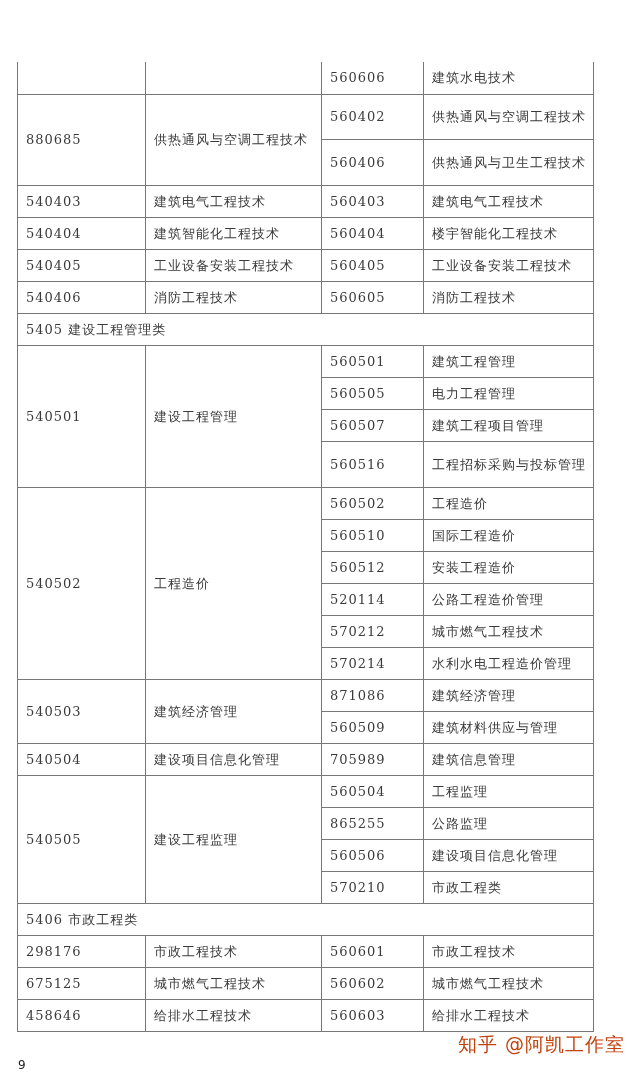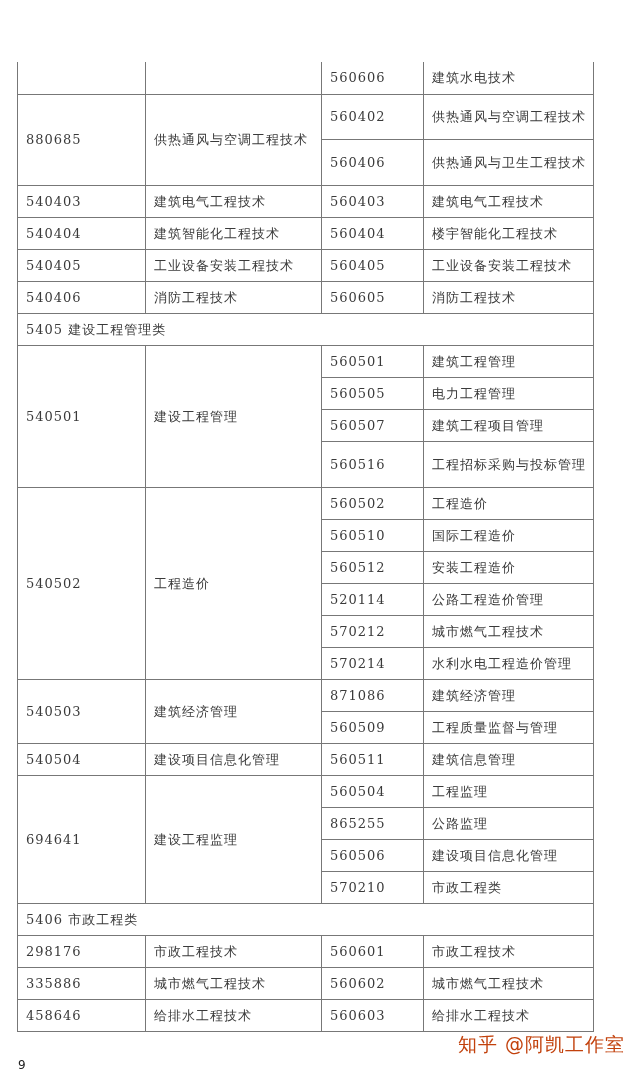--- a/index.html
+++ b/index.html
@@ -114,30 +114,30 @@
       <td>水利水电工程造价管理</td>
     </tr>
     <tr>
       <td rowspan="2">540503</td>
       <td rowspan="2">建筑经济管理</td>
       <td>871086</td>
       <td>建筑经济管理</td>
     </tr>
     <tr>
       <td>560509</td>
-      <td>工程质量监督与管理</td>
+      <td>建筑材料供应与管理</td>
     </tr>
     <tr>
       <td>540504</td>
       <td>建设项目信息化管理</td>
-      <td>560511</td>
+      <td>705989</td>
       <td>建筑信息管理</td>
     </tr>
     <tr>
-      <td rowspan="4">694641</td>
+      <td rowspan="4">540505</td>
       <td rowspan="4">建设工程监理</td>
       <td>560504</td>
       <td>工程监理</td>
     </tr>
     <tr>
       <td>865255</td>
       <td>公路监理</td>
     </tr>
     <tr>
       <td>560506</td>
@@ -150,21 +150,21 @@
     <tr class="cat">
       <td colspan="4">5406 市政工程类</td>
     </tr>
     <tr>
       <td>298176</td>
       <td>市政工程技术</td>
       <td>560601</td>
       <td>市政工程技术</td>
     </tr>
     <tr>
-      <td>335886</td>
+      <td>675125</td>
       <td>城市燃气工程技术</td>
       <td>560602</td>
       <td>城市燃气工程技术</td>
     </tr>
     <tr>
       <td>458646</td>
       <td>给排水工程技术</td>
       <td>560603</td>
       <td>给排水工程技术</td>
     </tr>

